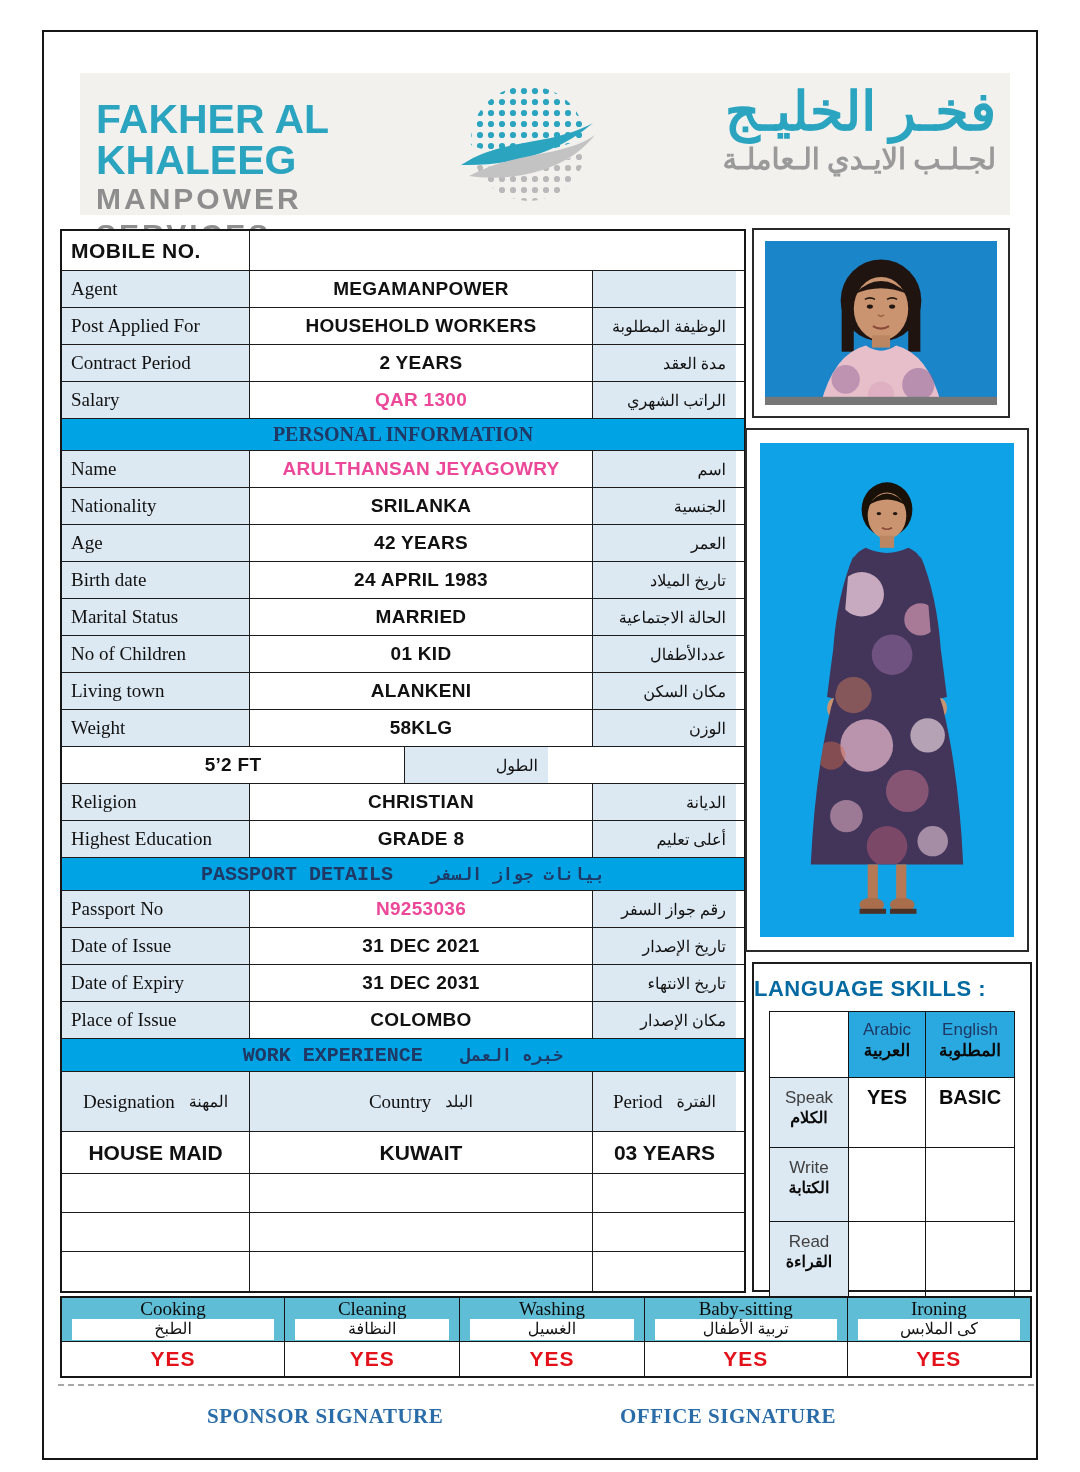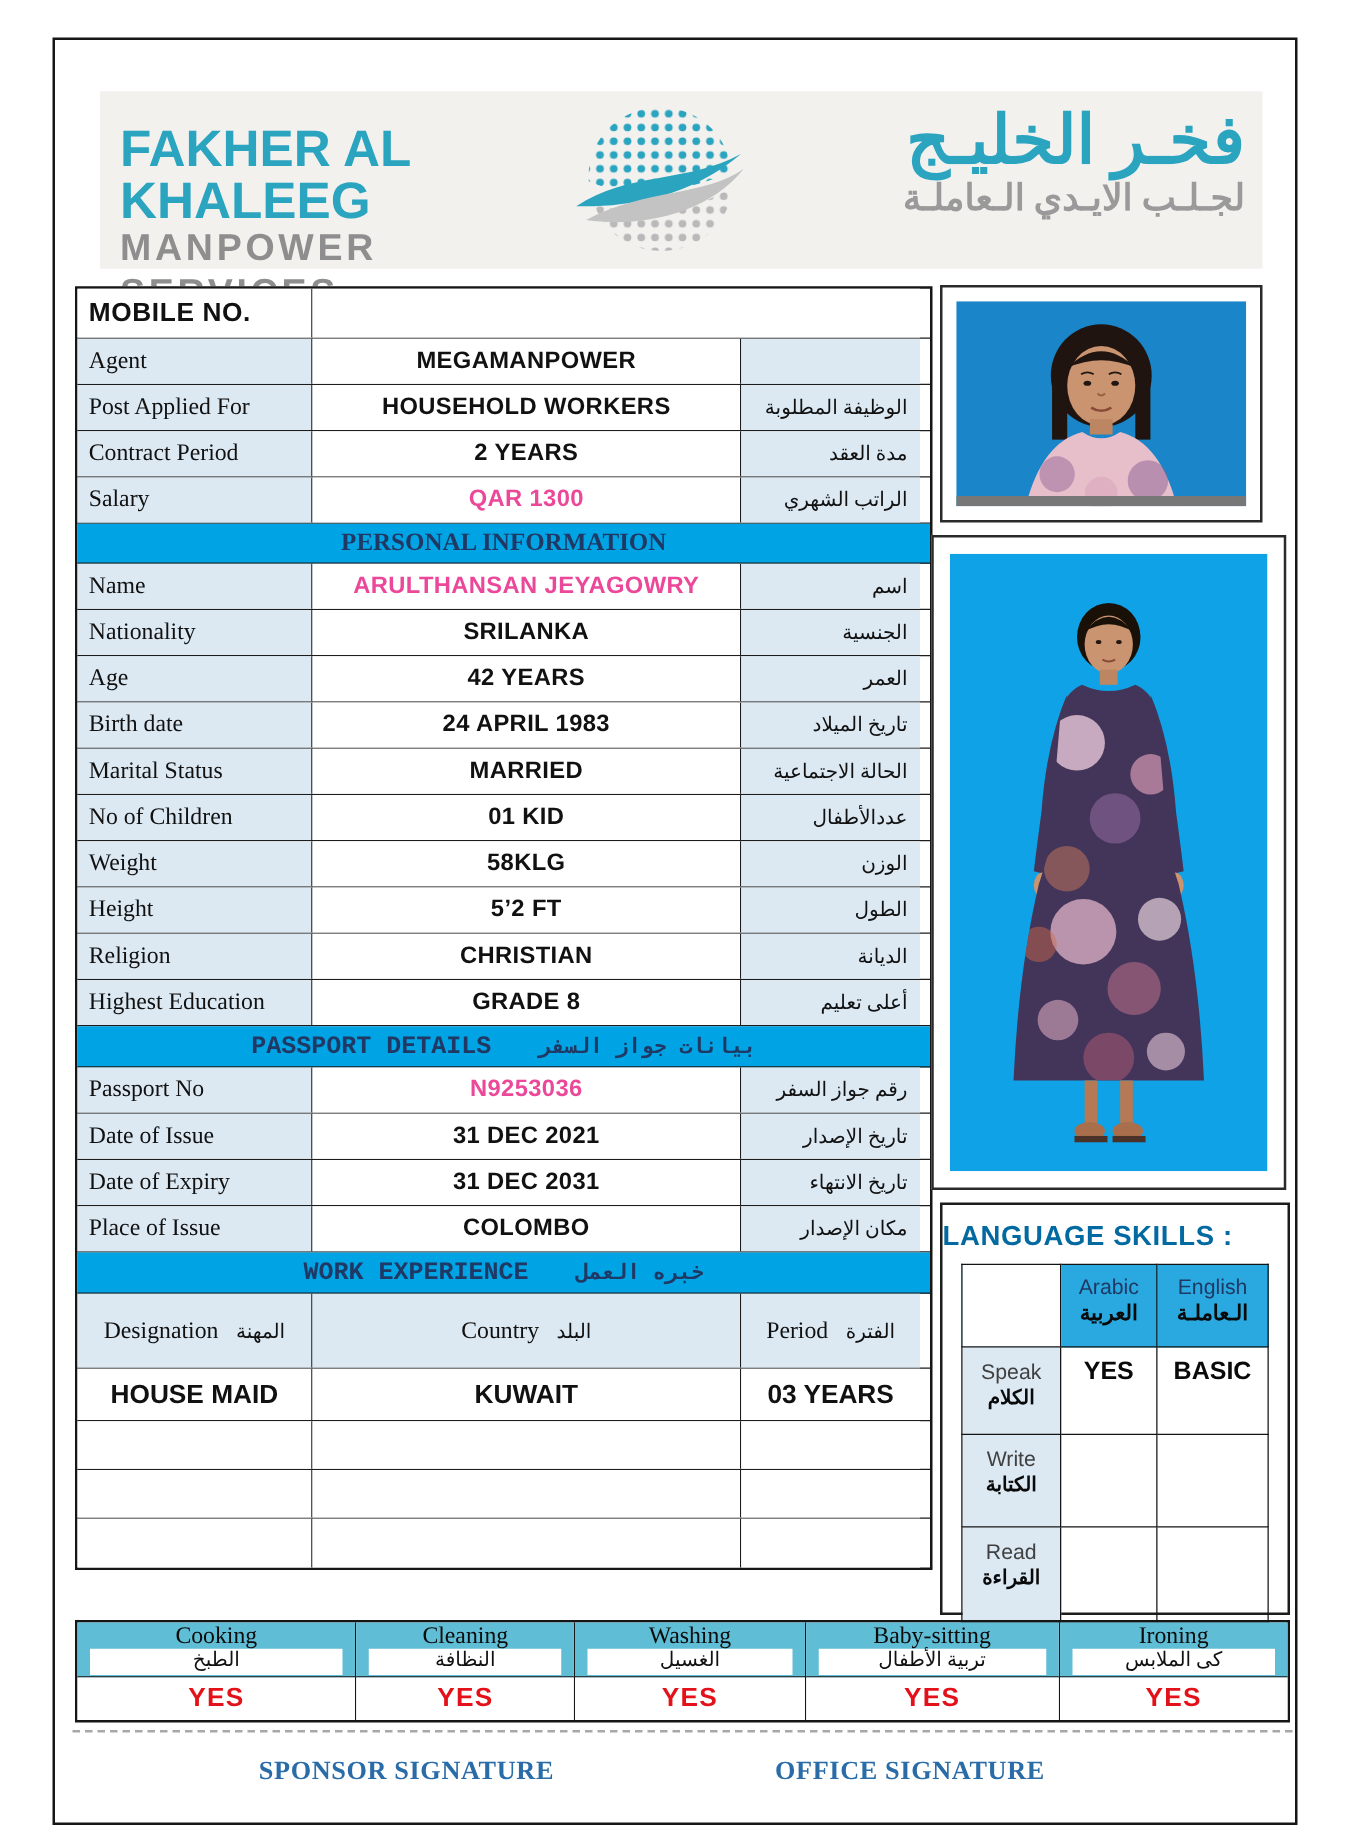--- a/index.html
+++ b/index.html
@@ -198,26 +198,30 @@
       <div class="cell lab">Marital Status</div>
       <div class="cell val">MARRIED</div>
       <div class="cell ar">الحالة الاجتماعية</div>
     </div>
     <div class="trow">
       <div class="cell lab">No of Children</div>
       <div class="cell val">01 KID</div>
       <div class="cell ar">عددالأطفال</div>
     </div>
     <div class="trow">
+      <div class="cell lab">Living town</div>
+      <div class="cell val">ALANKENI</div>
+      <div class="cell ar">مكان السكن</div>
+    </div>
+    <div class="trow">
       <div class="cell lab">Weight</div>
       <div class="cell val">58KLG</div>
       <div class="cell ar">الوزن</div>
     </div>
     <div class="trow">
-      <div class="cell lab">Height</div>
       <div class="cell val">5’2  FT</div>
       <div class="cell ar">الطول</div>
     </div>
     <div class="trow">
       <div class="cell lab">Religion</div>
       <div class="cell val">CHRISTIAN</div>
       <div class="cell ar">الديانة</div>
     </div>
     <div class="trow">
       <div class="cell lab">Highest Education</div>
@@ -368,21 +372,21 @@
     <table class="lang-table">
       <tbody>
           <tr class="lt-head">
         <td class="lt-c0 lt-corner"></td>
         <td class="lt-c1">
           <span class="en">Arabic</span>
           <span class="arr">العربية</span>
         </td>
         <td class="lt-c2">
           <span class="en">English</span>
-          <span class="arr">الـعاملـة</span>
+          <span class="arr">المطلوبة</span>
         </td>
       </tr>
       <tr class="lt-r1">
         <td class="lt-lab">
           <span class="en">Speak</span>
           <span class="arr">الكلام</span>
         </td>
         <td class="lt-val">YES</td>
         <td class="lt-val">BASIC</td>
       </tr>

